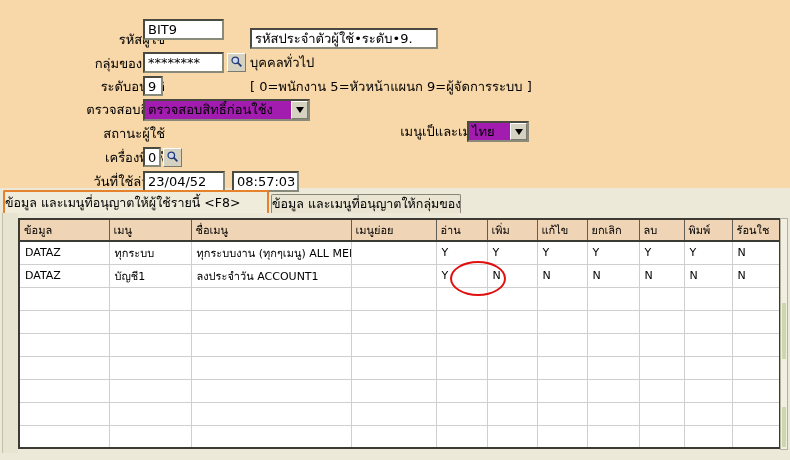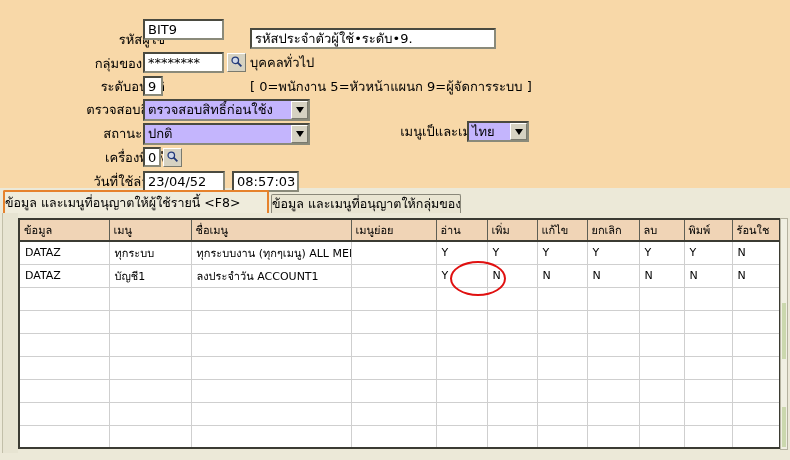--- a/index.html
+++ b/index.html
@@ -18,21 +18,21 @@
     position:absolute; left:20px; width:145px; height:20px;
     text-align:right; line-height:20px; font-size:13px; color:#000;
   }
   .field {
     position:absolute; background:#fff; border:2px solid #4a4a40;
     border-right-color:#8a8a7a; border-bottom-color:#8a8a7a;
     line-height:17px; padding:0 3px; font-size:13px; overflow:hidden; white-space:nowrap;
   }
   .plain-text { position:absolute; font-size:13px; line-height:20px; white-space:nowrap; }
   .combo {
-    position:absolute; background:#c4b5fd; border:2px solid #4a4a40;
+    position:absolute; background:#a21caf; border:2px solid #4a4a40;
     border-right-color:#8a8a7a; border-bottom-color:#8a8a7a;
     display:flex; align-items:stretch; overflow:hidden;
   }
   .combo .combo-text { flex:1; padding:0 3px; line-height:17px; font-size:13px; white-space:nowrap; overflow:hidden; }
   .combo-btn, .mag-btn {
     background:#D6D2C2; border:1px solid; border-color:#ffffff #7a7a6e #7a7a6e #ffffff;
     display:flex; align-items:center; justify-content:center; cursor:default;
   }
   .combo-btn { width:17px; }
   .tri-down { width:0; height:0; border-left:4px solid transparent; border-right:4px solid transparent; border-top:6px solid #000; }
@@ -92,21 +92,21 @@
 
   <div class="frm-label" style="top:30px">รหัสผู้ใช้</div>
   <div class="frm-label" style="top:54px">กลุ่มของผู้ใช้</div>
   <div class="frm-label" style="top:77px">ระดับอนุมัติ</div>
   <div class="frm-label" style="top:100px">ตรวจสอบสิทธิ์</div>
   <div class="frm-label" style="top:124px">สถานะผู้ใช้</div>
   <div class="frm-label" style="top:148px">เครื่องพิมพ์</div>
   <div class="frm-label" style="top:172px">วันที่ใช้ล่าสุด</div>
 
   <div class="field" style="left:143px; top:19px; width:81px; height:21px">BIT9</div>
-  <div class="field" style="left:250px; top:28px; width:246px; height:21px">รหัสประจำตัวผู้ใช้•ระดับ•9.</div>
+  <div class="field" style="left:250px; top:28px; width:188px; height:21px">รหัสประจำตัวผู้ใช้•ระดับ•9.</div>
 
   <div class="field" style="left:143px; top:52px; width:81px; height:21px">********</div>
   <div class="mag-btn" style="left:227px; top:53px">
     <span>
       <svg width="13" height="13" viewBox="0 0 16 16">
           <circle cx="6.5" cy="6.5" r="4" fill="#cfd8e8" stroke="#223a7a" stroke-width="1.6"></circle>
           <line x1="9.5" y1="9.5" x2="14" y2="14" stroke="#223a7a" stroke-width="2.2"></line>
         </svg>
     </span>
   </div>
@@ -115,26 +115,20 @@
   <div class="field" style="left:143px; top:76px; width:20px; height:20px">9</div>
   <div class="plain-text" style="left:250px; top:77px">[ 0=พนักงาน  5=หัวหน้าแผนก  9=ผู้จัดการระบบ ]</div>
 
   <div class="combo" style="left:143px; top:99px; width:167px; height:22px">
     <span class="combo-text">ตรวจสอบสิทธิ์ก่อนใช้ง</span>
     <span class="combo-btn">
         <span class="tri-down"></span>
       </span>
   </div>
 
-  <div class="combo" style="left:143px; top:123px; width:167px; height:22px">
-    <span class="combo-text">ปกติ</span>
-    <span class="combo-btn">
-        <span class="tri-down"></span>
-      </span>
-  </div>
   <div class="plain-text" style="left:360px; top:122px; width:120px; text-align:right">เมนูเป็และเมน</div>
   <div class="combo" style="left:467px; top:121px; width:62px; height:21px">
     <span class="combo-text">ไทย</span>
     <span class="combo-btn">
         <span class="tri-down"></span>
       </span>
   </div>
 
   <div class="field" style="left:143px; top:147px; width:18px; height:20px">0</div>
   <div class="mag-btn" style="left:163px; top:148px">

